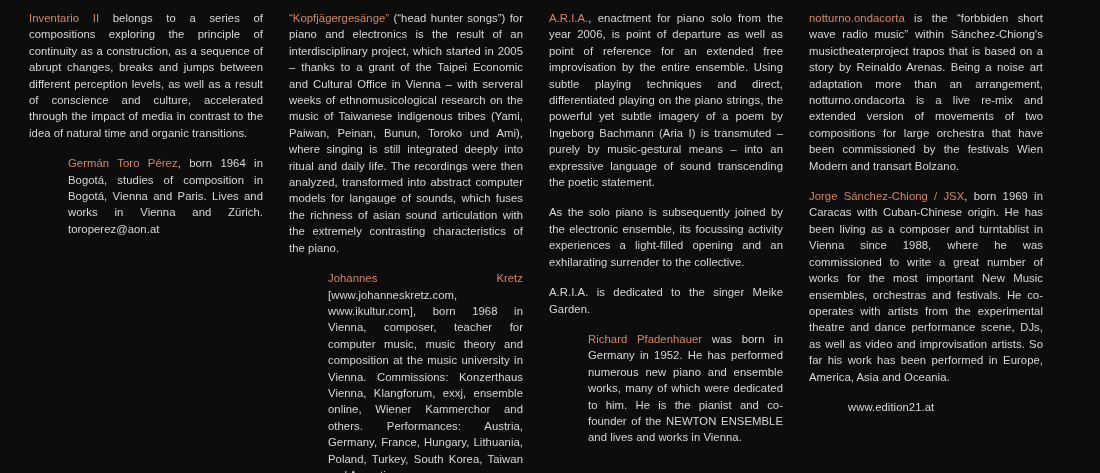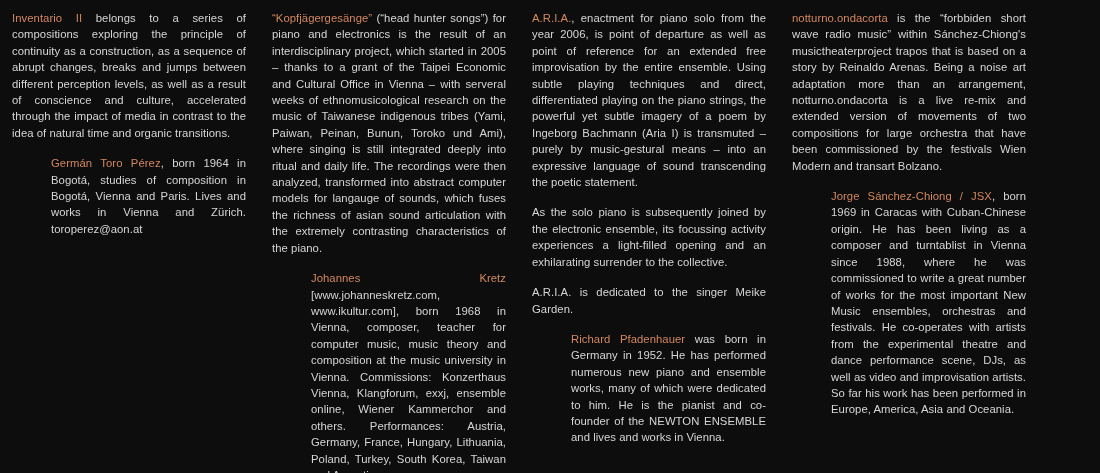--- a/index.html
+++ b/index.html
@@ -13,21 +13,21 @@
     height: 473px;
     overflow: hidden;
     font-family: "Liberation Sans", sans-serif;
     color: #d8d8d8;
   }
   .page {
     position: relative;
     width: 1100px;
     height: 473px;
     background: #0d0d0d;
-    padding: 10px 28px 0 12px;
+    padding: 10px 28px 0 29px;
     display: flex;
     gap: 26px;
     align-items: flex-start;
   }
   .col {
     width: 234px;
     flex: 0 0 234px;
   }
   p.para {
     margin: 0 0 14px 0;
@@ -61,15 +61,16 @@
   <div class="col">
     <p class="para"><span class="accent">A.R.I.A.</span><span>, enactment for piano solo from the year 2006, is point of departure as well as point of reference for an extended free improvisation by the entire ensemble. Using subtle playing techniques and direct, differentiated playing on the piano strings, the powerful yet subtle imagery of a poem by Ingeborg Bachmann (Aria I) is transmuted – purely by music-gestural means – into an expressive language of sound transcending the poetic statement.</span></p>
     <p class="para tight"><span>As the solo piano is subsequently joined by the electronic ensemble, its focussing activity experiences a light-filled opening and an exhilarating surrender to the collective.</span></p>
     <p class="para"><span>A.R.I.A. is dedicated to the singer Meike  Garden.</span></p>
     <p class="para tight"><span class="accent">Richard Pfadenhauer</span><span> was born in Germany in 1952. He has performed numerous new piano and ensemble works, many of which were dedicated to him. He is the pianist and co-founder of the NEWTON ENSEMBLE and lives and works in Vienna.</span></p>
   </div>
 
   <div class="col">
     <p class="para"><span class="accent">notturno.ondacorta</span><span> is the “forbbiden short wave radio music” within Sánchez-Chiong's musictheaterproject trapos that is based on a story by Reinaldo Arenas. Being a noise art adaptation more than an arrangement, notturno.ondacorta is a live re-mix and extended version of movements of two compositions for large orchestra that have been commissioned by the festivals Wien Modern and transart Bolzano.</span></p>
     <p class="para tight"><span class="accent">Jorge Sánchez-Chiong / JSX</span><span>, born 1969 in Caracas with Cuban-Chinese origin. He has been living as a composer and turntablist in Vienna since 1988, where he was commissioned to write a great number of works for the most important New Music ensembles, orchestras and festivals. He co-operates with artists from the experimental theatre and dance performance scene, DJs, as well as video and improvisation artists. So far his work has been performed in Europe, America, Asia and Oceania.</span></p>
+    <p class="para"><span>www.edition21.at</span></p>
   </div>
 
 </div>
 
 </body></html>

